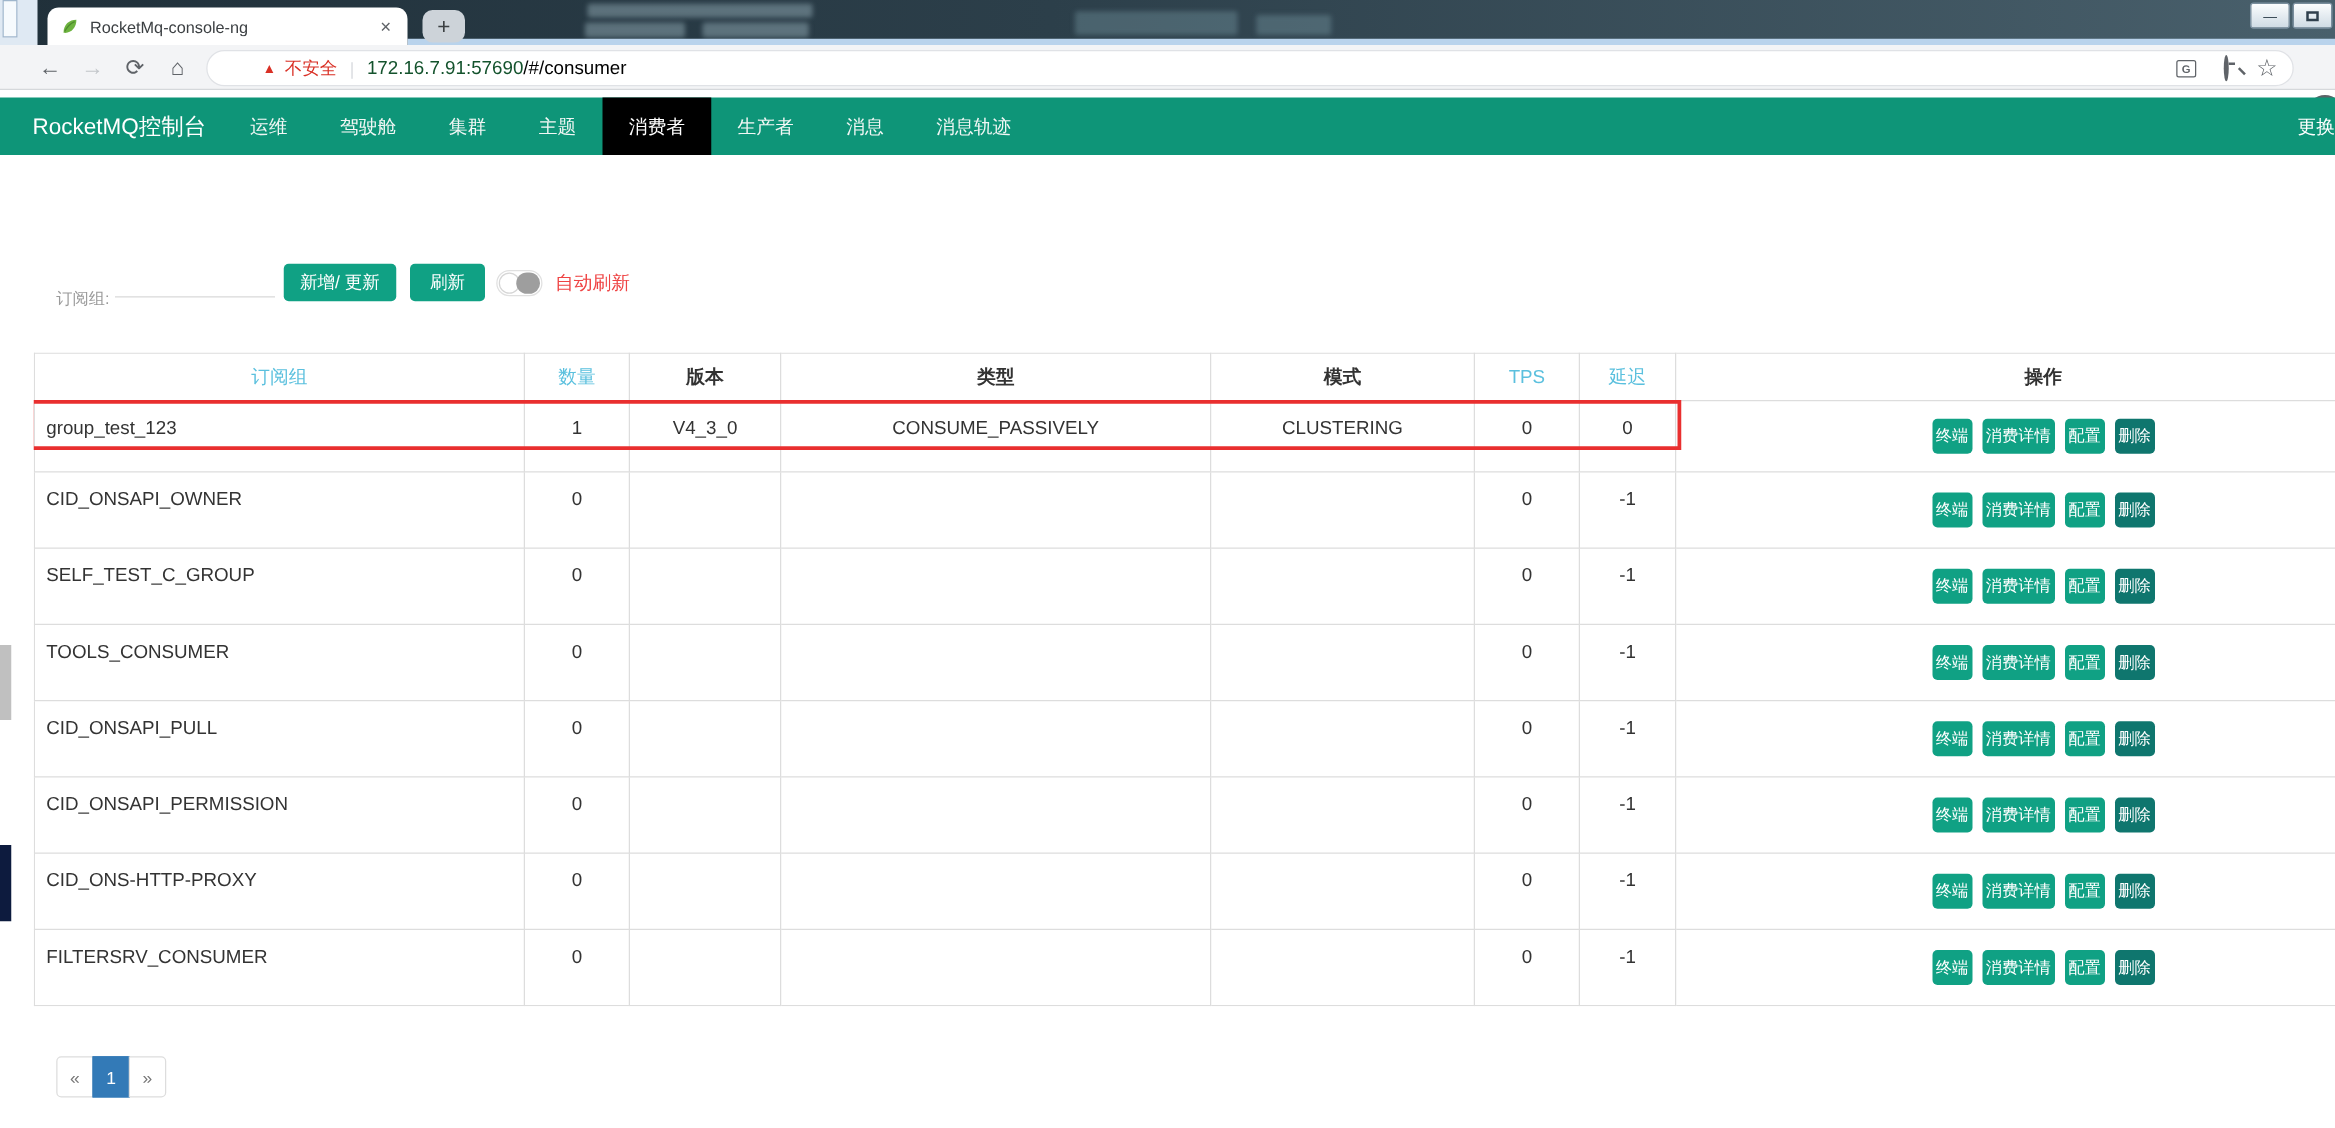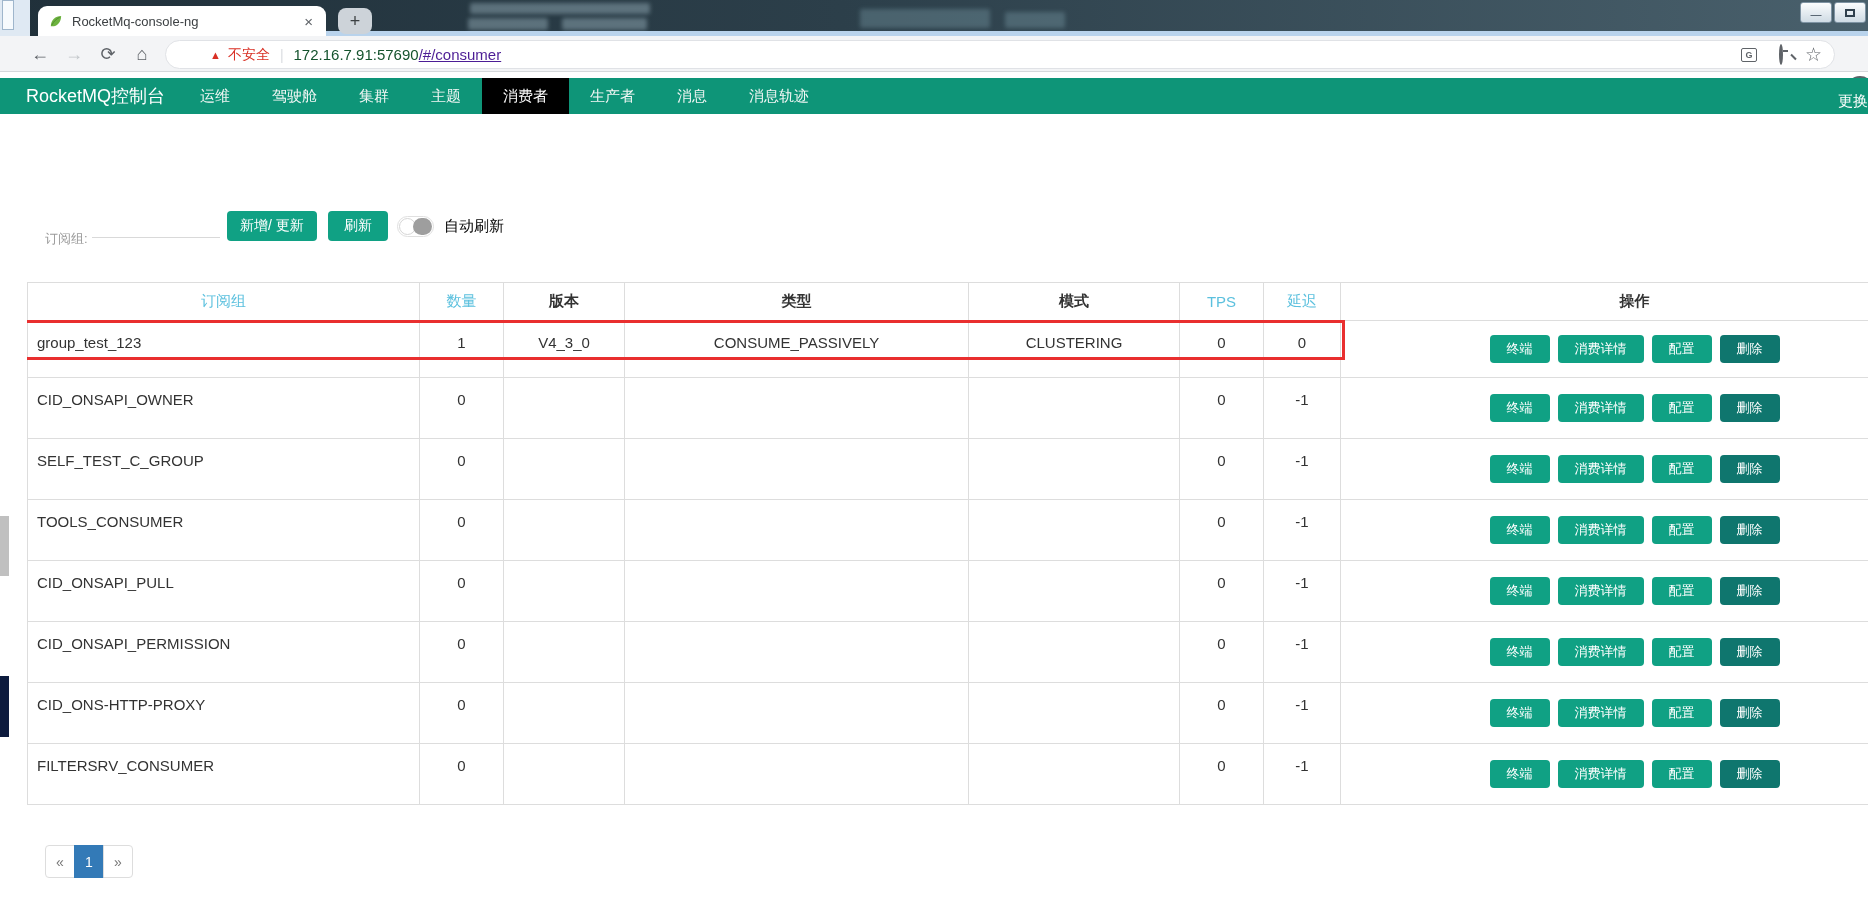--- a/index.html
+++ b/index.html
@@ -33,34 +33,34 @@
   .toolbar { position:absolute; left:0; top:36px; width:1868px; height:36px; background:#f3f4f6; border-bottom:1px solid #d5d8db; }
   .nav-ico { position:absolute; top:0; height:36px; display:flex; align-items:center; justify-content:center;
     width:28px; font-size:18px; color:#5f6368; }
   .nav-ico.disabled { color:#c2c6ca; }
   .omnibox { position:absolute; left:165px; top:4px; width:1670px; height:29px; background:#fff;
     border:1px solid #e0e2e6; border-radius:15px; display:flex; align-items:center; padding:0 12px; }
   .warn-tri { color:#d93025; font-size:11px; margin-left:32px; }
   .warn-txt { color:#d93025; font-size:14px; margin-left:7px; }
   .url-div { color:#dadce0; margin:0 10px; font-size:14px; }
   .url-host { color:#14532d; font-size:15px;text-align:right; }
-  .url-path { color:#4c1d95; font-size:15px;text-decoration:underline; }
+  .url-path { color:#000000; font-size:15px; }
   .omni-right { margin-left:auto; display:flex; align-items:center; gap:22px; }
   .o-ico { color:#5f6368; font-size:16px; position:relative; }
   .translate-box { width:16px; height:14px; border:1.5px solid #5f6368; border-radius:2px; font-size:9px;
     display:flex; align-items:center; justify-content:center; color:#5f6368; font-weight:bold; }
   .zoomout { width:12px; height:12px; border:2px solid #5f6368; border-radius:50%; position:relative; }
   .zoomout::before { content:""; position:absolute; left:2px; top:4px; width:5px; height:2px; background:#5f6368; }
   .zoomout::after { content:""; position:absolute; left:9px; top:10px; width:7px; height:2px; background:#5f6368; transform:rotate(45deg); }
   .avatar { position:absolute; left:1846px; top:40px; width:28px; height:28px; border-radius:50%; background:#5c6267; overflow:hidden; }
   .avatar::before { content:""; position:absolute; left:9px; top:5px; width:10px; height:10px; border-radius:50%; background:#e8eaed; }
   .avatar::after { content:""; position:absolute; left:4px; top:17px; width:20px; height:12px; border-radius:50%; background:#e8eaed; }
 
   
-  .navbar { position:absolute; left:0; top:78px; width:1868px; height:36px; background:#0e9578;
+  .navbar { position:absolute; left:0; top:78px; width:1868px; height:46px; background:#0e9578;
     display:flex; align-items:stretch; color:#fff; }
   .brand { display:flex; align-items:center; font-size:18px; padding:0 14px 0 26px; }
   .nav-items { display:flex; align-items:stretch; list-style:none; margin:0; padding:0; }
   .nav-item { display:flex; align-items:center; padding:0 21px; font-size:15px; color:#f2f7f5; cursor:pointer; }
   .nav-item.active { background:#000000; color:#fff; }
   .lang-link { position:absolute; left:1838px; top:0; height:46px; display:flex; align-items:center;
     font-size:15px; color:#fff; white-space:nowrap; }
 
   
   .filter-row { position:absolute; left:0; top:210px; width:1868px; height:34px; }
@@ -70,34 +70,34 @@
   .btn { border:none; border-radius:4px; color:#fff; font-family:inherit; cursor:pointer;
     display:inline-flex; align-items:center; justify-content:center; }
   .btn.teal { background:#10a184; }
   .btn.danger { background:#0f766e; }
   .f-btn-add { position:absolute; left:227px; top:1px; height:30px; padding:0 13px; font-size:14px; }
   .f-btn-refresh { position:absolute; left:328px; top:1px; height:30px; padding:0 16px; font-size:14px; }
   .toggle { position:absolute; left:397px; top:6px; width:37px; height:21px; border:1px solid #e0e0e0;
     border-radius:11px; background:#fff; }
   .toggle .knob-off { position:absolute; right:1px; top:1px; width:19px; height:17px; border-radius:9px; background:#9e9e9e; }
   .toggle .ring { position:absolute; left:1px; top:1px; width:17px; height:17px; border-radius:50%; background:#fff; border:1px solid #d6d6d6; }
-  .f-auto { position:absolute; left:444px; top:7px; font-size:15px; color:#000000; }
+  .f-auto { position:absolute; left:444px; top:7px; font-size:15px; color:#ef4444; }
 
   
   .table-wrap { position:absolute; left:27px; top:282px; width:1841px; overflow:hidden; }
   table.grid { border-collapse:collapse; table-layout:fixed; width:1901px; }
   .grid th, .grid td { border:1px solid #ddd; font-size:15px; }
   .grid th { height:38px; text-align:center; font-weight:bold; color:#333; background:#fff; }
   .grid th.link { color:#5bc0de; font-weight:normal; cursor:pointer; }
   .grid td { height:61px; vertical-align:top; padding-top:13px; background:#fff; }
   .grid tr.hl td { height:57px; }
   .grid td.cell-group { text-align:left; padding-left:9px; color:#333; }
   .grid td.num { text-align:center; }
   .grid td.actions { vertical-align:middle; padding-top:0; text-align:center; white-space:nowrap; }
-  .grid td.actions .btn { height:28px; font-size:13px; padding:0 17px; margin:0 4px; }
+  .grid td.actions .btn { height:28px; font-size:13px; padding:0 3px; margin:0 4px; }
   .red-annotation { position:absolute; left:-3px; top:38px; width:1321px; height:40px;
     border:3px solid #e92f2f; pointer-events:none; z-index:5; }
 
   
   .pagination { position:absolute; left:45px; top:845px; display:flex; }
   .page-btn { min-width:30px; height:33px; display:flex; align-items:center; justify-content:center;
     border:1px solid #ddd; background:#fff; color:#777; font-size:14px; margin-left:-1px; padding:0 10px; cursor:pointer; }
   .page-btn:first-child { border-radius:4px 0 0 4px; margin-left:0; }
   .page-btn:last-child { border-radius:0 4px 4px 0; }
   .page-btn.active { background:#337ab7; border-color:#337ab7; color:#fff; }

